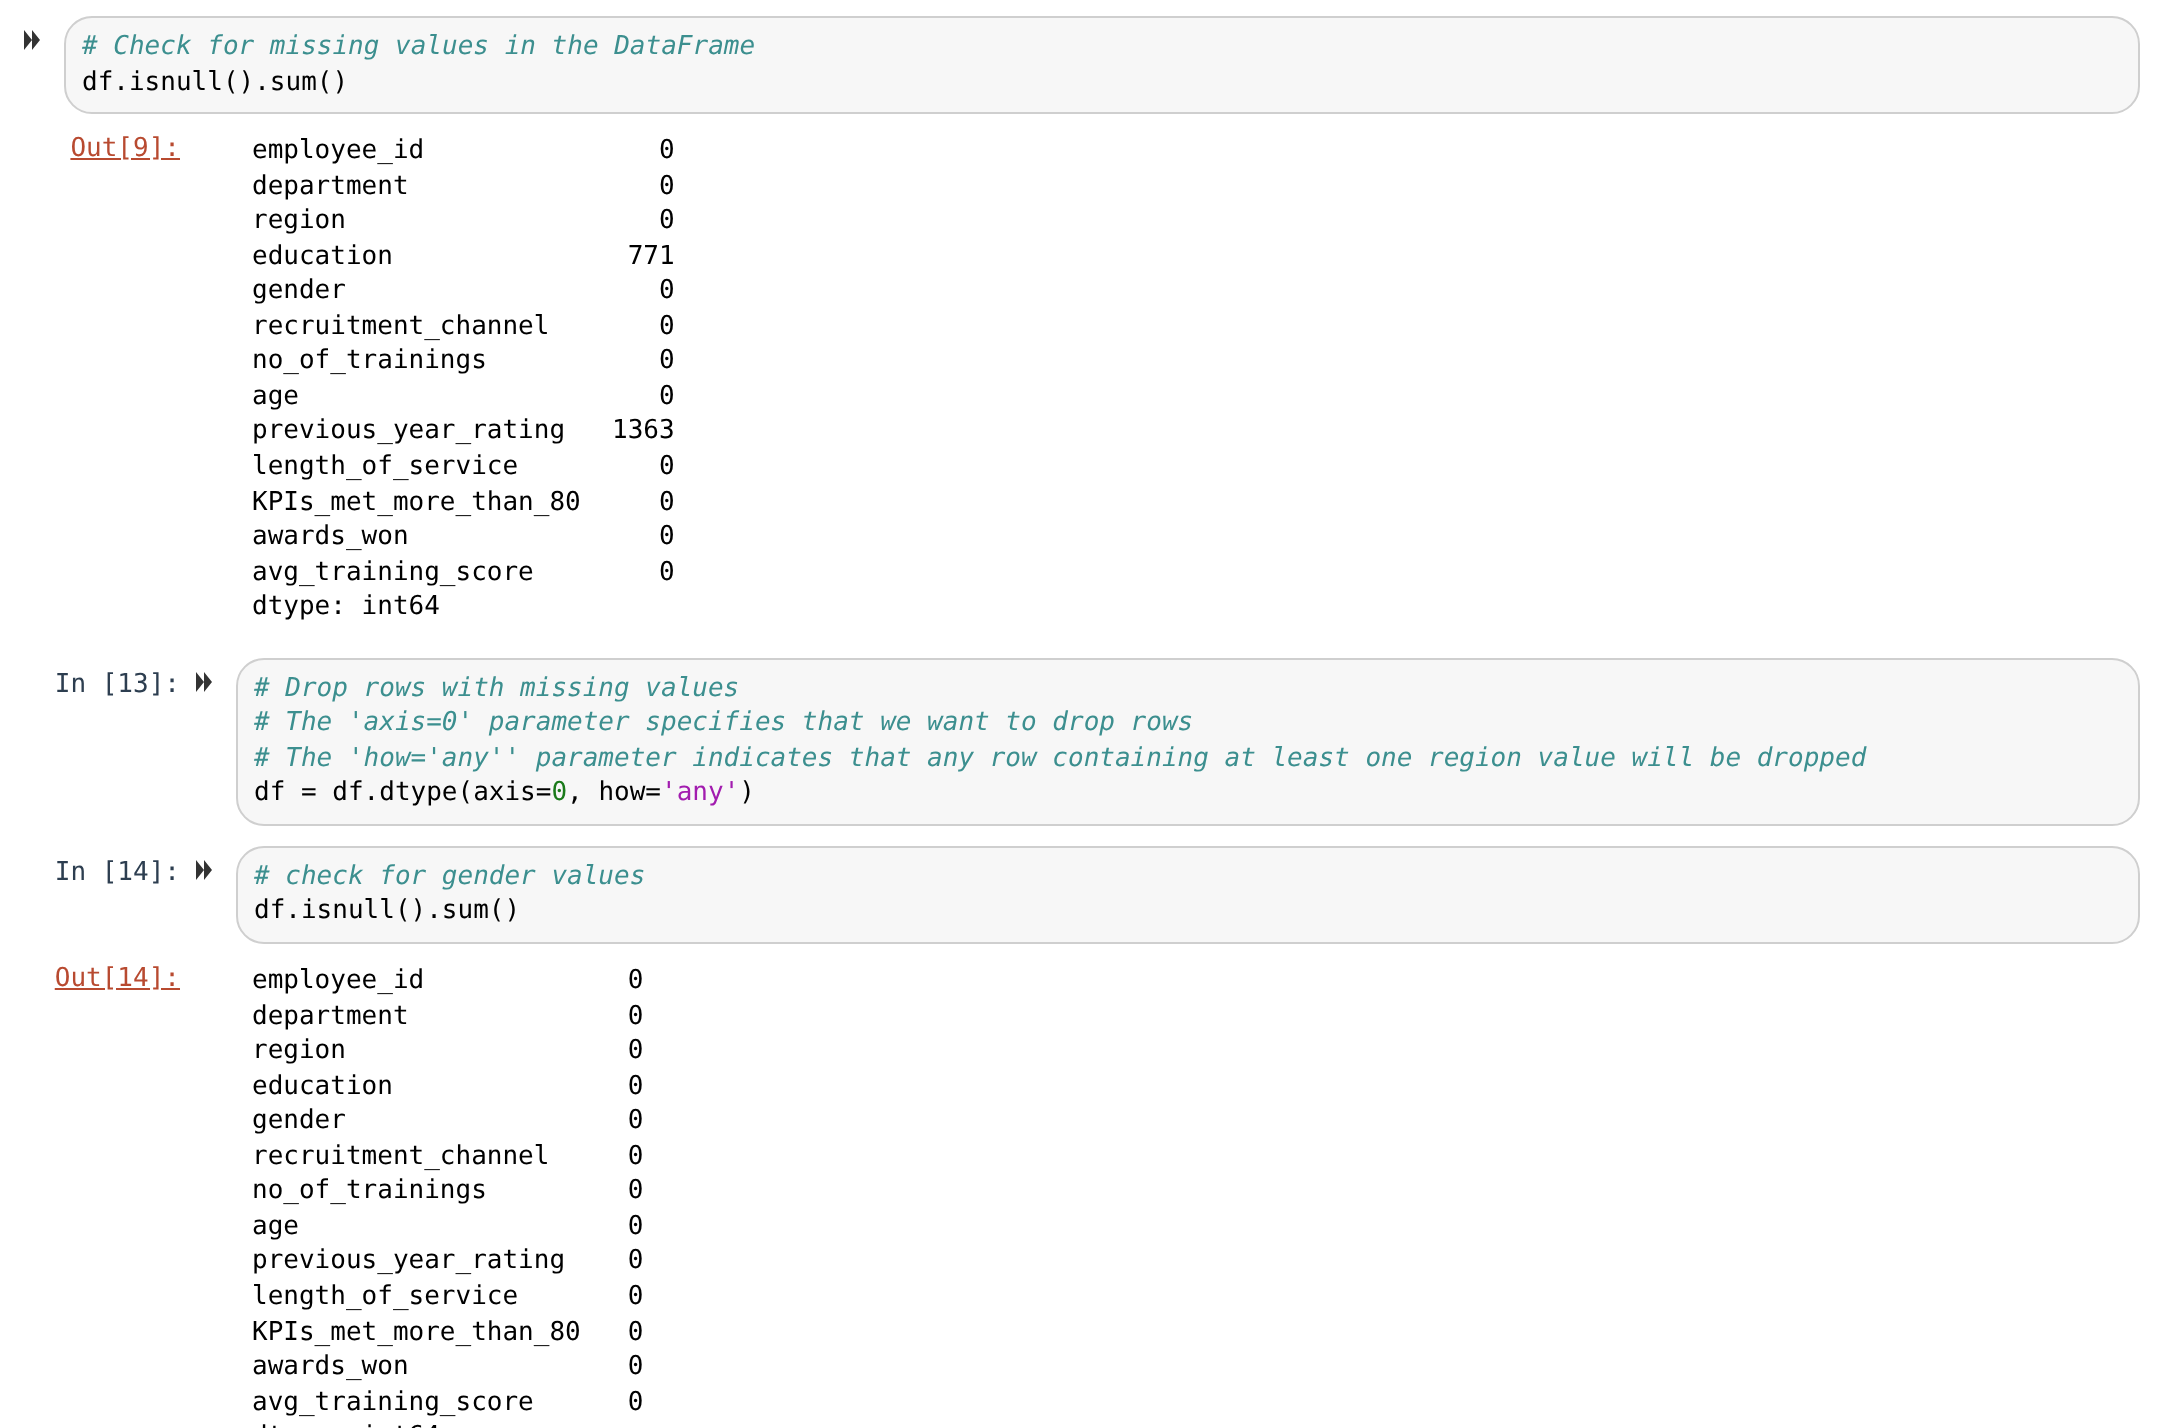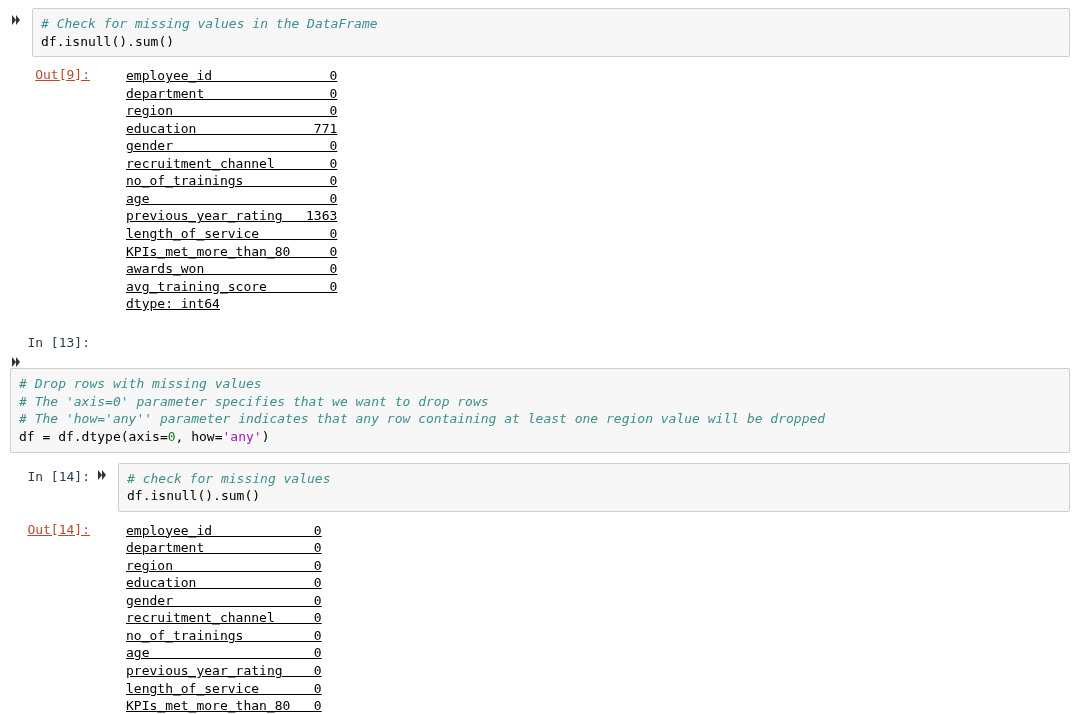--- a/index.html
+++ b/index.html
@@ -37,27 +37,26 @@
       padding-right: 4px;
       color: #333;
     }
     .run-icon svg {
       display: block;
     }
     .input-area {
       flex: 1;
       background: #f7f7f7;
       border: 1px solid #cfcfcf;
-      border-radius: 2px;
+      border-radius: 14px;
       padding: 6px 8px;
     }
     .output-area {
       flex: 1;
       padding: 6px 8px 6px 8px;
-      text-decoration: underline;
     }
     .no-icon-spacer {
       width: 22px;
       min-width: 22px;
     }
     pre.code {
       margin: 0;
       font-family: "DejaVu Sans Mono", Menlo, Consolas, monospace;
       font-size: 13px;
       line-height: 1.35;
@@ -103,21 +102,21 @@
 age                       0
 previous_year_rating   1363
 length_of_service         0
 KPIs_met_more_than_80     0
 awards_won                0
 avg_training_score        0
 dtype: int64</pre>
   </div>
 </div>
 
-<div class="cell" style="margin-top:10px;flex-direction:column;">
+<div class="cell" style="margin-top:10px;">
   <div class="prompt prompt-in">In [13]:</div>
   <div class="run-icon">
     <svg width="12" height="12" viewBox="0 0 12 12">
         <path d="M2 1 L2 11 L6 6 Z M6 1 L6 11 L10 6 Z" fill="#333"></path>
       </svg>
   </div>
   <div class="input-area">
     <pre class="code"><span class="c-comment"># Drop rows with missing values</span>
 <span class="c-comment"># The 'axis=0' parameter specifies that we want to drop rows</span>
 <span class="c-comment"># The 'how='any'' parameter indicates that any row containing at least one region value will be dropped</span>
@@ -126,21 +125,21 @@
 </div>
 
 <div class="cell" style="margin-top:10px;justify-content:space-between;">
   <div class="prompt prompt-in">In [14]:</div>
   <div class="run-icon">
     <svg width="12" height="12" viewBox="0 0 12 12">
         <path d="M2 1 L2 11 L6 6 Z M6 1 L6 11 L10 6 Z" fill="#333"></path>
       </svg>
   </div>
   <div class="input-area">
-    <pre class="code"><span class="c-comment"># check for missing values</span>
+    <pre class="code"><span class="c-comment"># check for gender values</span>
 <span>df.isnull().sum()</span></pre>
   </div>
 </div>
 
 <div class="cell">
   <div class="prompt prompt-out">Out[14]:</div>
   <div class="no-icon-spacer"></div>
   <div class="output-area">
     <pre class="output">employee_id             0
 department              0

